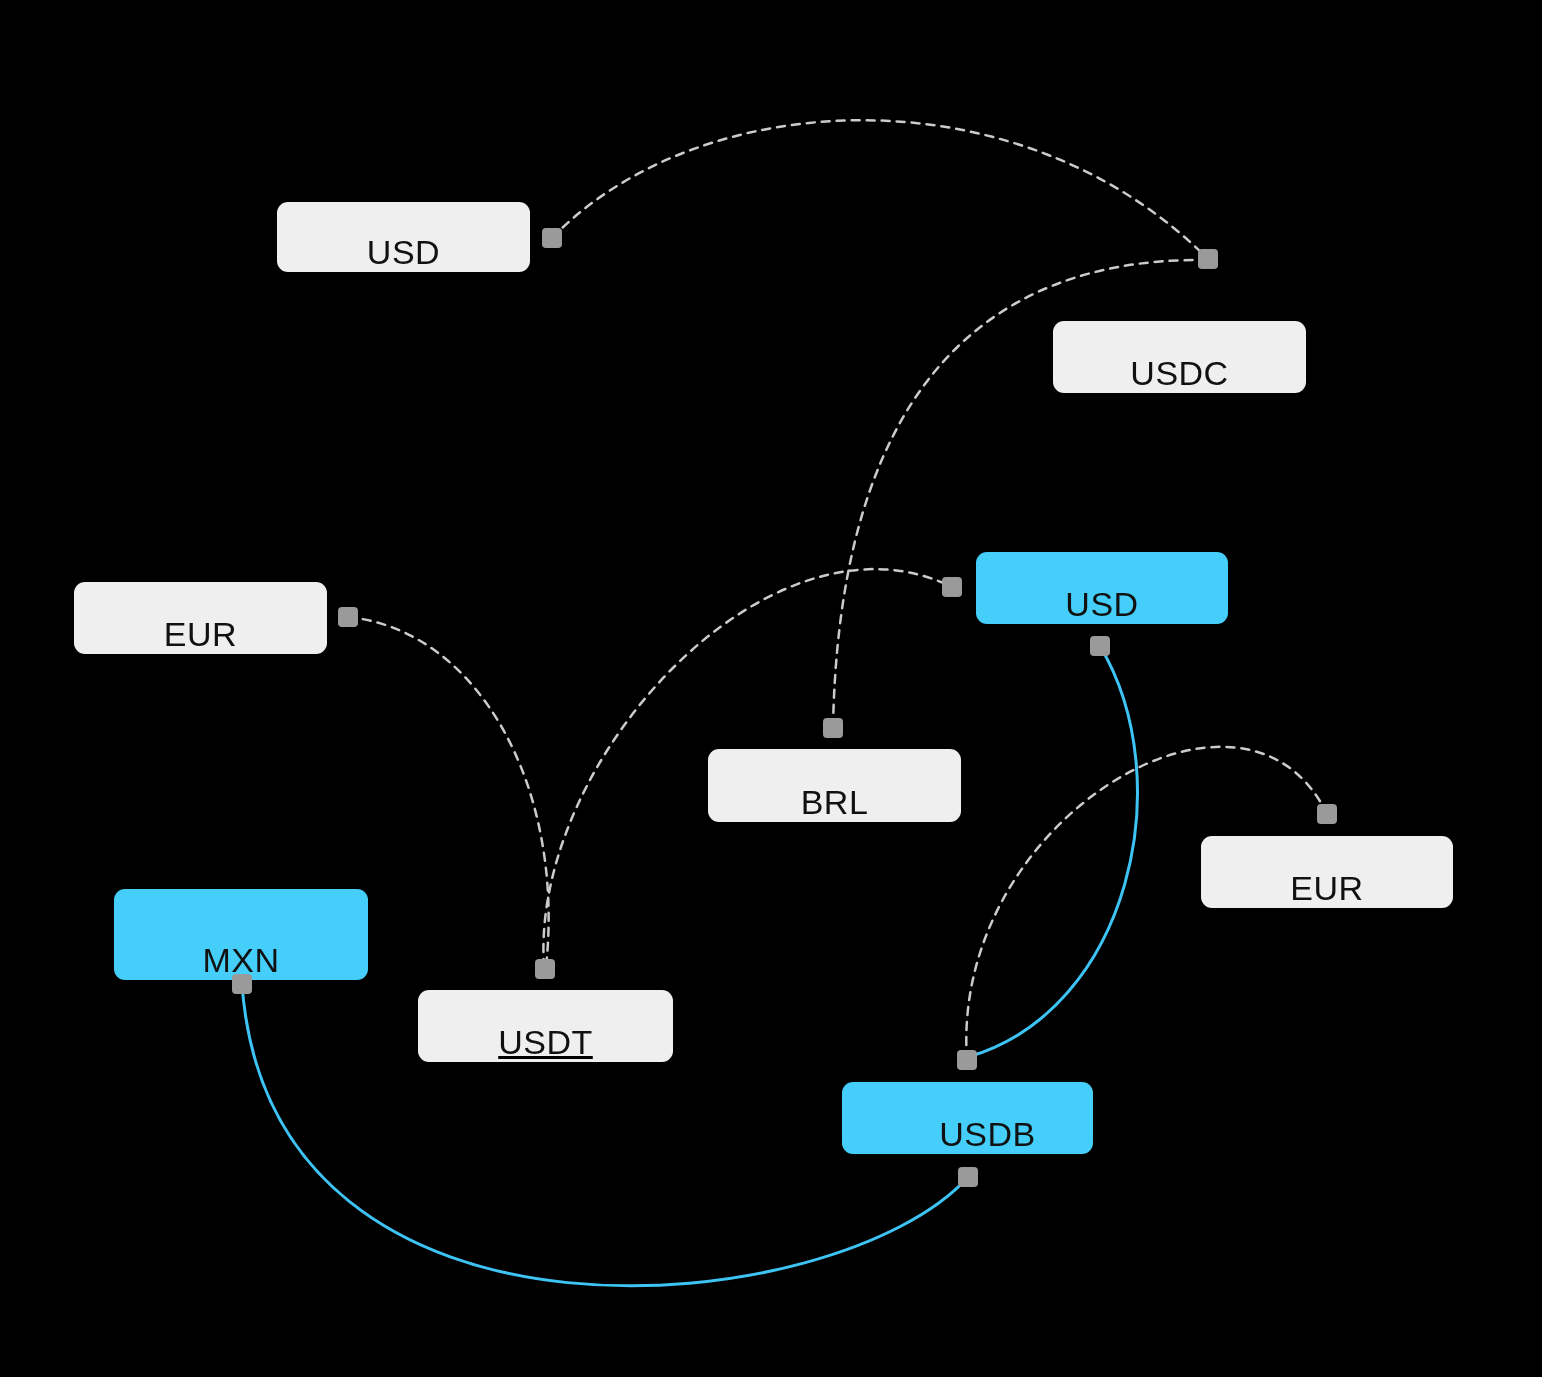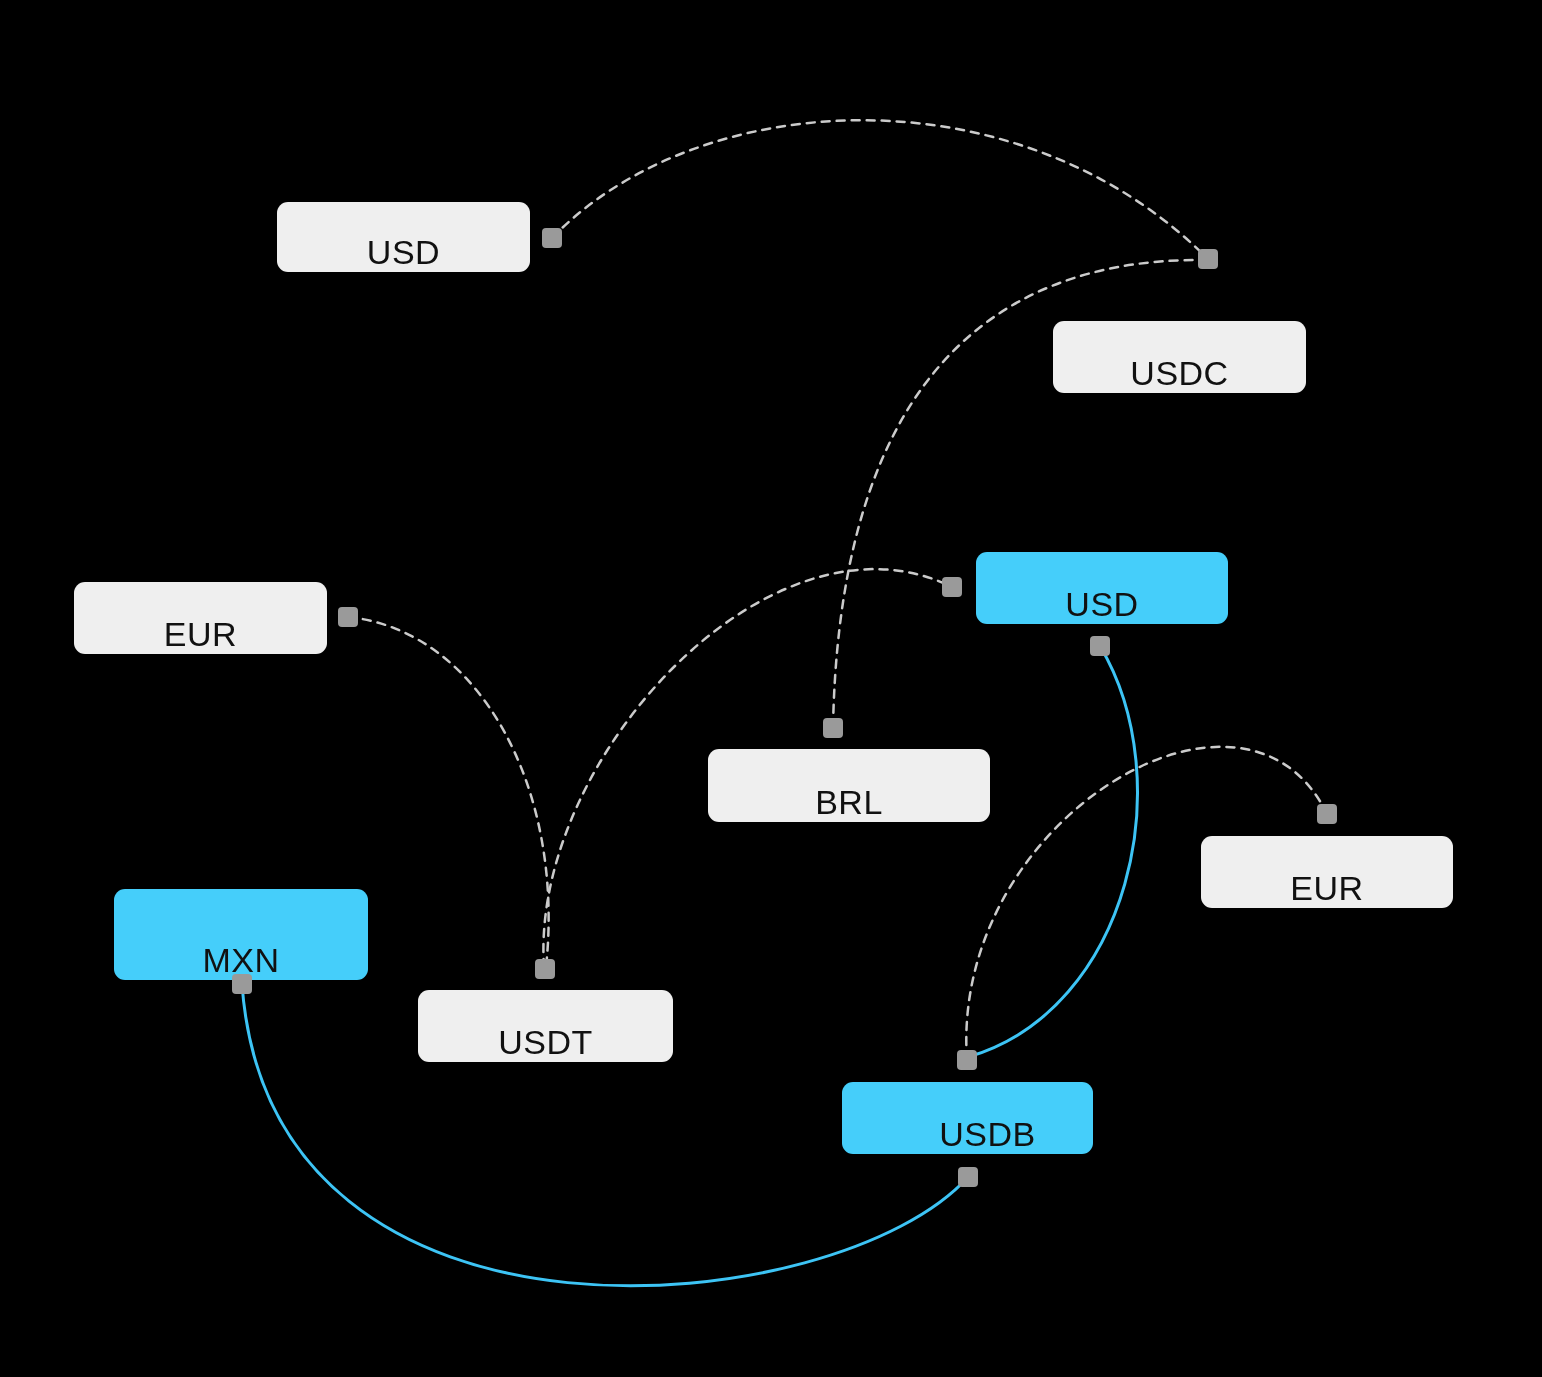--- a/index.html
+++ b/index.html
@@ -90,33 +90,33 @@
   </div>
 
   <div class="node node-light" style="left:74px; top:582px; width:253px; height:72px;">
     <span class="node-label">EUR</span>
   </div>
 
   <div class="node node-highlight" style="left:976px; top:552px; width:252px; height:72px;">
     <span class="node-label">USD</span>
   </div>
 
-  <div class="node node-light" style="left:708px; top:749px; width:282px; height:73px;">
+  <div class="node node-light" style="left:708px; top:749px; width:253px; height:73px;">
     <span class="node-label">BRL</span>
   </div>
 
   <div class="node node-light" style="left:1201px; top:836px; width:252px; height:72px;">
     <span class="node-label">EUR</span>
   </div>
 
   <div class="node node-highlight" style="left:114px; top:889px; width:254px; height:91px;">
     <span class="node-label">MXN</span>
   </div>
 
-  <div class="node node-light" style="left:418px; top:990px; width:255px; height:72px;">
+  <div class="node node-light" style="left:418px; top:990px; width:255px; height:72px;text-decoration:underline;">
     <span class="node-label">USDT</span>
   </div>
 
   <div class="node node-highlight" style="left:842px; top:1082px; width:251px; height:72px;padding-left:40px;">
     <span class="node-label">USDB</span>
   </div>
 
   <div class="connector" style="left:542px;  top:228px;"></div>
   <div class="connector" style="left:1198px; top:249px;"></div>
   <div class="connector" style="left:338px;  top:607px;"></div>

